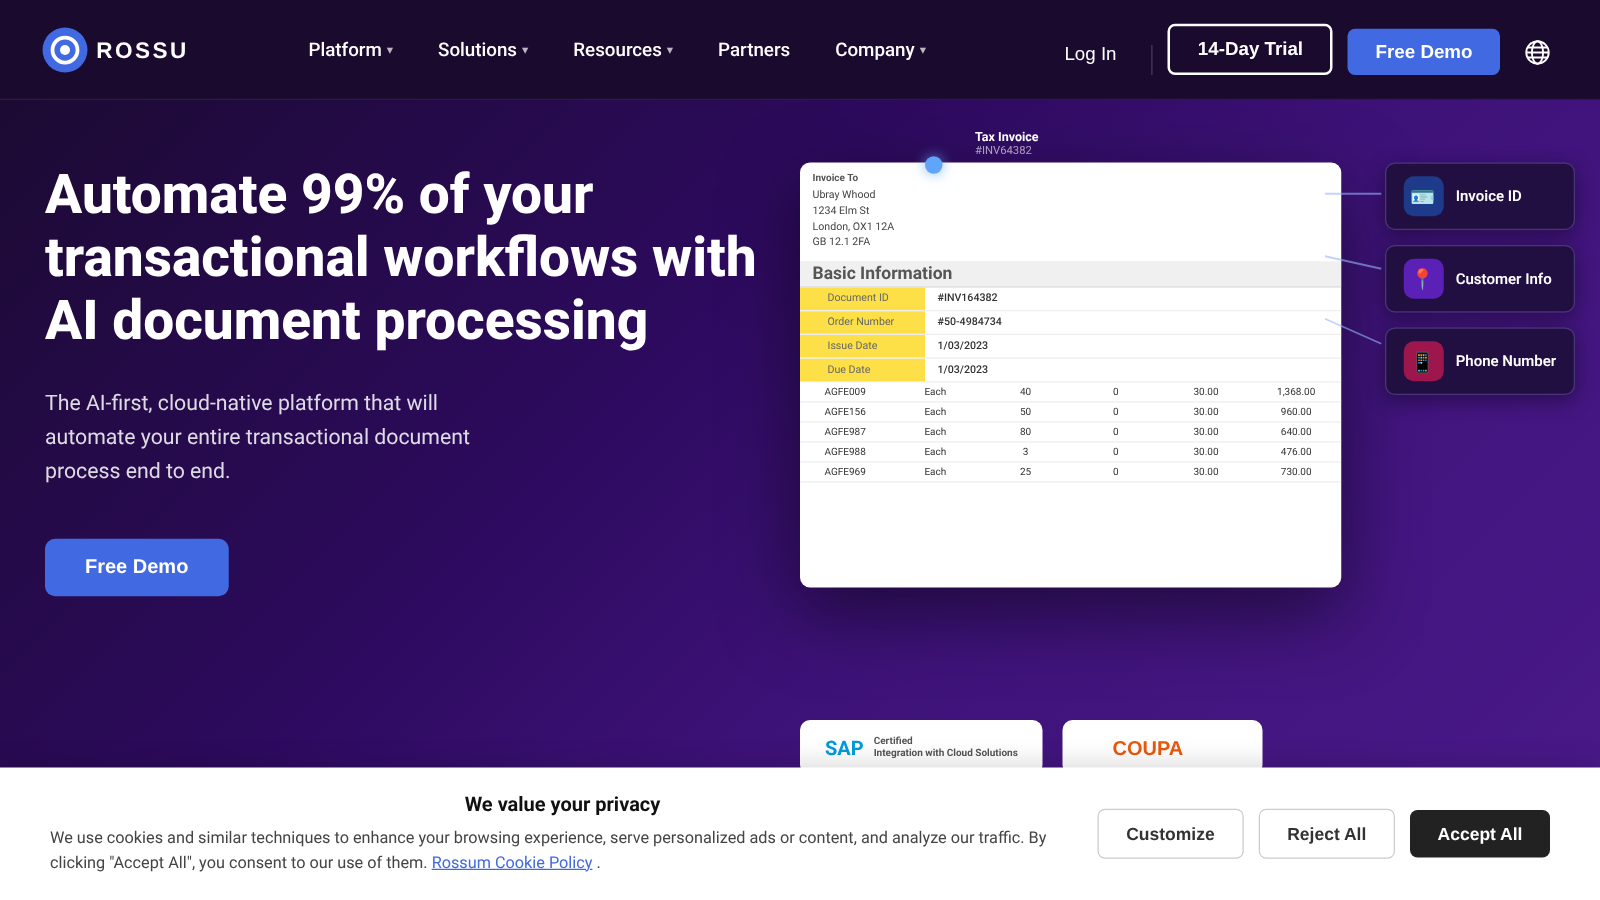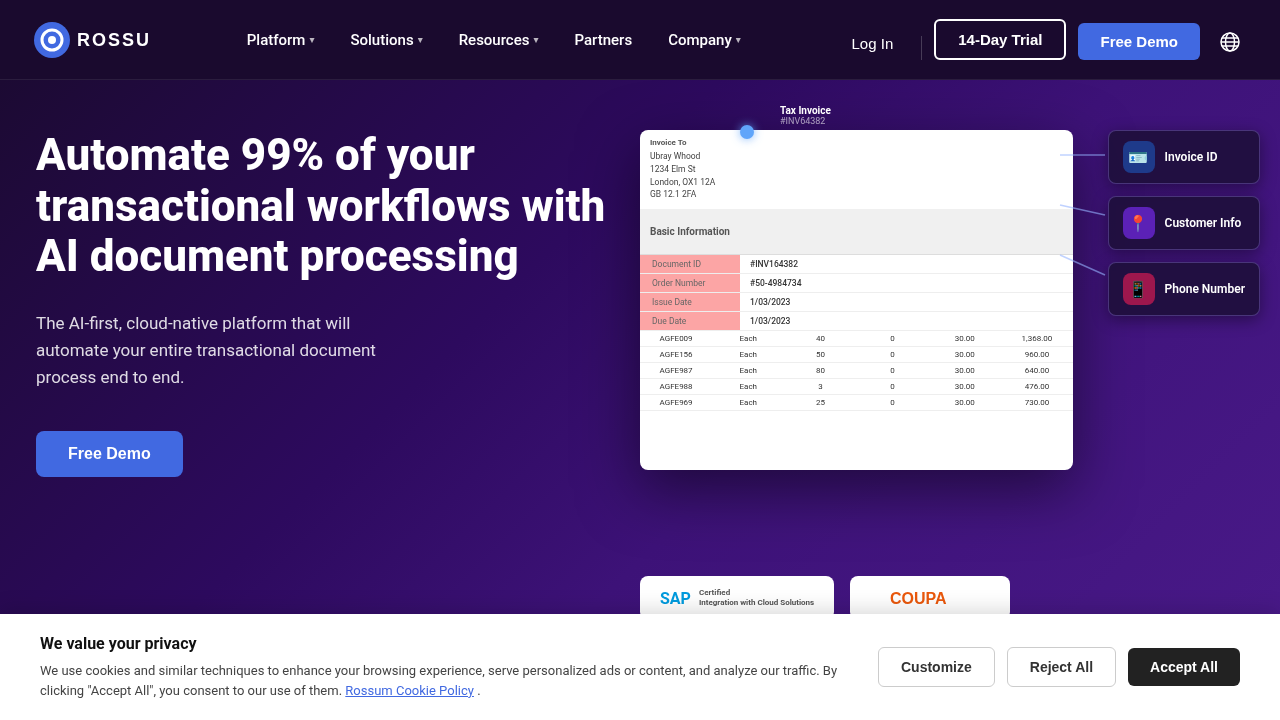--- a/index.html
+++ b/index.html
@@ -131,32 +131,32 @@
       width: 433px; height: 340px;
       background: #ffffff;
       border-radius: 8px;
       box-shadow: 0 20px 60px rgba(0,0,0,0.5);
       overflow: hidden;
       font-size: 9px;
       color: #333;
     }
     .doc-section-title {
       background: #f0f0f0;
-      padding: 17px 10px;
-      font-size: 10px;
+      padding: 2px 10px;
+      font-size: 14px;
       font-weight: 700;
       color: #555;
       border-bottom: 1px solid #ddd;
     }
     .doc-row {
       display: flex;
       border-bottom: 1px solid #eee;
       font-size: 8.5px;
     }
-    .doc-label { width: 100px; padding: 4px 12px; color: #666; background: #fca5a5; }
+    .doc-label { width: 100px; padding: 4px 22px; color: #666; background: #fde047; }
     .doc-value { flex: 1; padding: 4px 10px; color: #333; font-weight: 500; }
     .doc-table-header {
       display: flex;
       background: #f5f5f5;
       border-bottom: 1px solid #ddd;
       font-size: 8px;
       font-weight: 700;
       color: #555;
     }
     .doc-table-header > div, .doc-table-row > div {
@@ -253,20 +253,21 @@
       z-index: 200;
     }
     .cookie-text-area {
       max-width: 820px;
     }
     .cookie-title {
       font-size: 16px;
       font-weight: 700;
       color: #111;
       margin-bottom: 8px;
+      text-align: center;
     }
     .cookie-body {
       font-size: 13px;
       color: #444;
       line-height: 1.5;
     }
     .cookie-link {
       color: #4169e1;
       text-decoration: underline;
       cursor: pointer;

